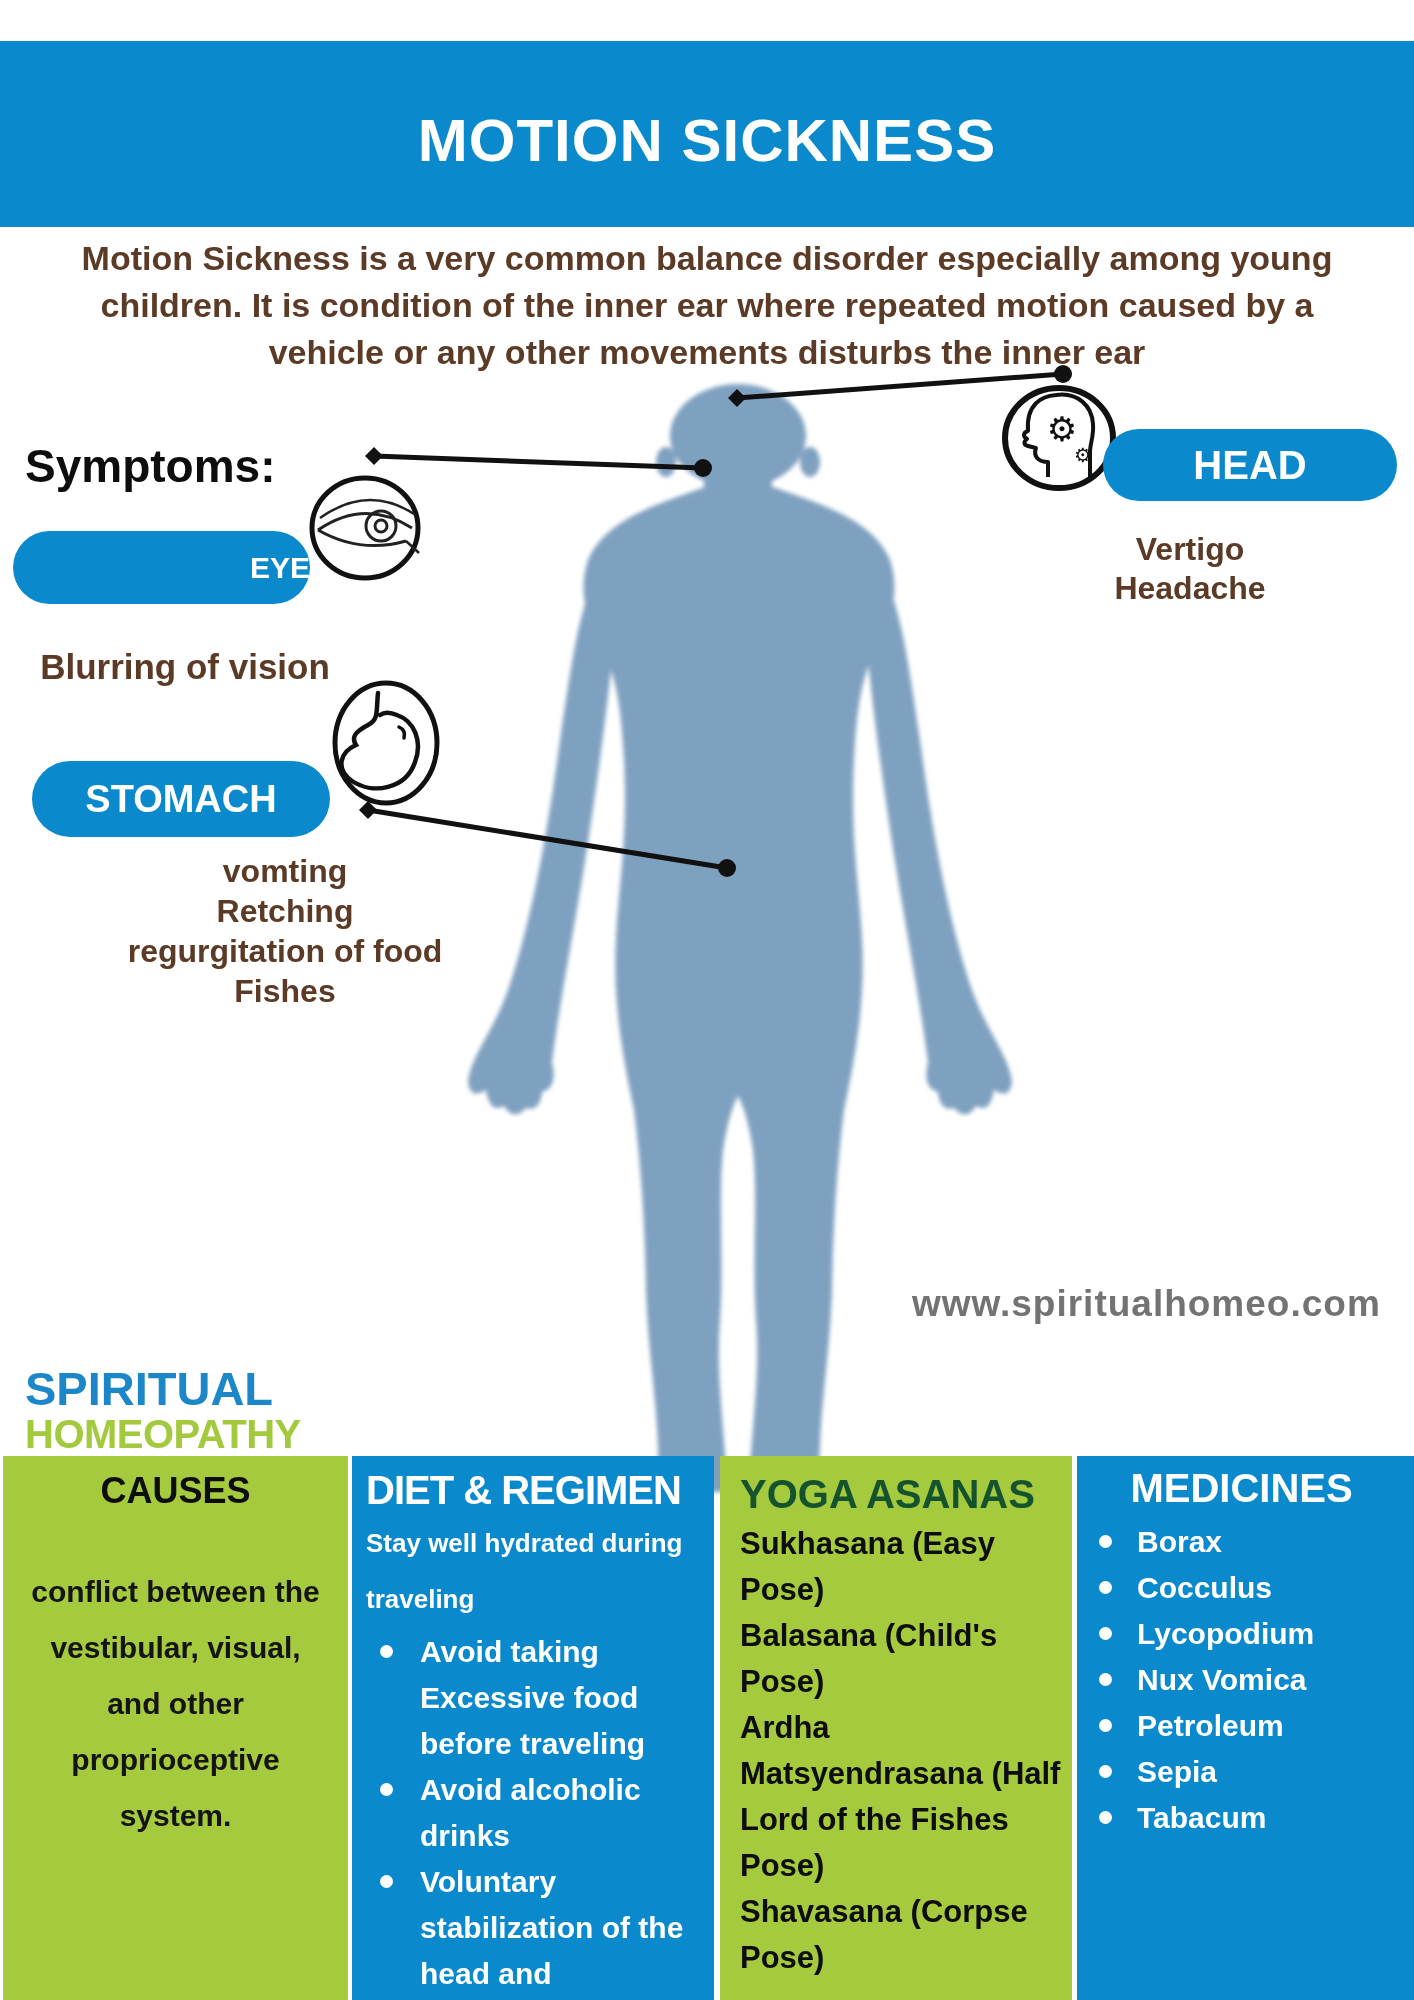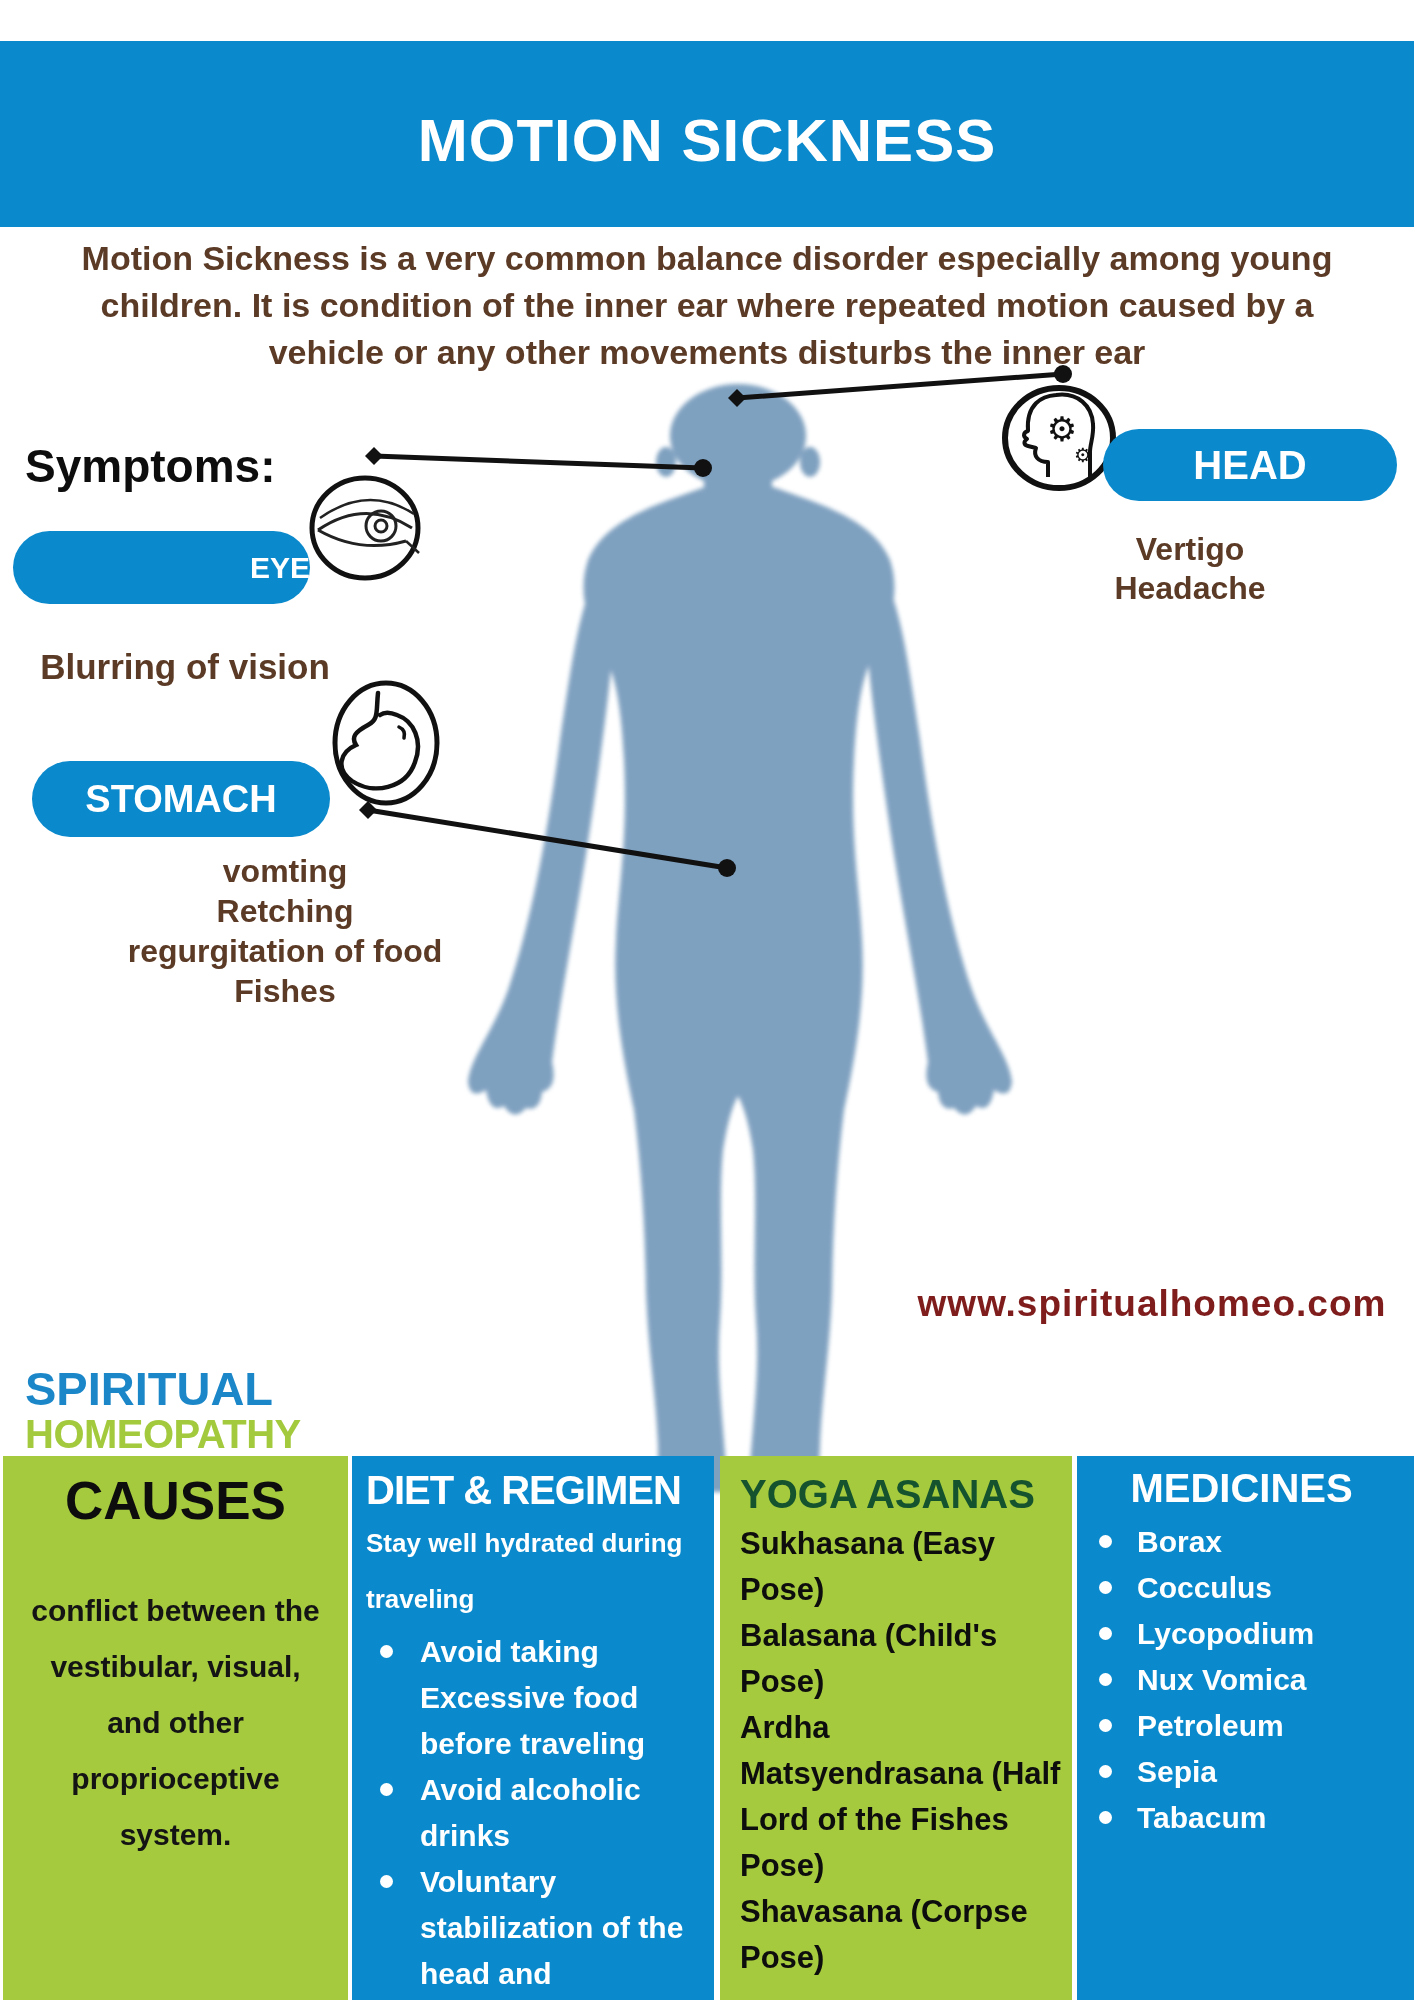--- a/index.html
+++ b/index.html
@@ -46,42 +46,42 @@
   .list-stomach{
     position:absolute;left:65px;top:810px;width:440px;text-align:center;
     font-size:32px;line-height:40px;
   }
   .list-head{
     position:absolute;left:1040px;top:489px;width:300px;text-align:center;
     font-size:32px;line-height:39px;
   }
   
   .watermark{
-    position:absolute;right:22px;top:1242px;width:480px;text-align:center;
-    color:#7f1d1d;font-size:37px;font-weight:800;letter-spacing:1px;
+    position:absolute;right:22px;top:1242px;width:480px;text-align:left;
+    color:#737373;font-size:37px;font-weight:800;letter-spacing:1px;
   }
   .logo{position:absolute;left:25px;top:1324px;line-height:1.04;}
   .logo .l1{color:#1B87C9;font-size:47px;font-weight:800;}
   .logo .l2{color:#A3C93C;font-size:40px;font-weight:800;letter-spacing:-0.5px;}
   
   .body-svg{position:absolute;left:0;top:0;z-index:1;filter:blur(2px);}
   .overlay-svg{position:absolute;left:0;top:0;z-index:2;}
   .layer3{z-index:3;margin-top:41px;}
   
   .col{
     position:absolute;top:1456px;height:544px;z-index:4;overflow:hidden;
   }
   .col-green{background:#A6CA3E;color:#141414;}
   .col-blue{background:#0A89CC;color:#ffffff;}
   .col-causes{left:3px;width:345px;padding:14px 18px 0 18px;text-align:center;}
   .col-diet{left:352px;width:362px;padding:12px 10px 0 14px;}
   .col-yoga{left:720px;width:352px;padding:16px 8px 0 20px;}
   .col-med{left:1077px;width:337px;padding:10px 8px 0 0;}
   .col h2{margin:0;font-weight:800;}
-  .col-causes h2{font-size:53px;color:#0d0d0d;}
+  .col-causes h2{font-size:36px;color:#0d0d0d;}
   .col-diet h2{font-size:40px;letter-spacing:-1px;}
   .col-yoga h2{font-size:40px;text-align:left;color:#14532d;}
   .col-med h2{font-size:40px;text-align:center;}
   .causes-text{margin-top:52px;font-size:30px;font-weight:700;line-height:56px;}
   .diet-intro{font-size:26px;font-weight:700;line-height:56px;margin-top:2px;}
   .blist{list-style:none;margin:2px 0 0 0;padding:0;font-size:30px;font-weight:700;line-height:46px;}
   .blist li{position:relative;padding-left:54px;margin:0;}
   .col-diet .blist li{padding-left:54px;}
   .blist li::before{
     content:"";position:absolute;left:14px;top:16px;width:13px;height:13px;

